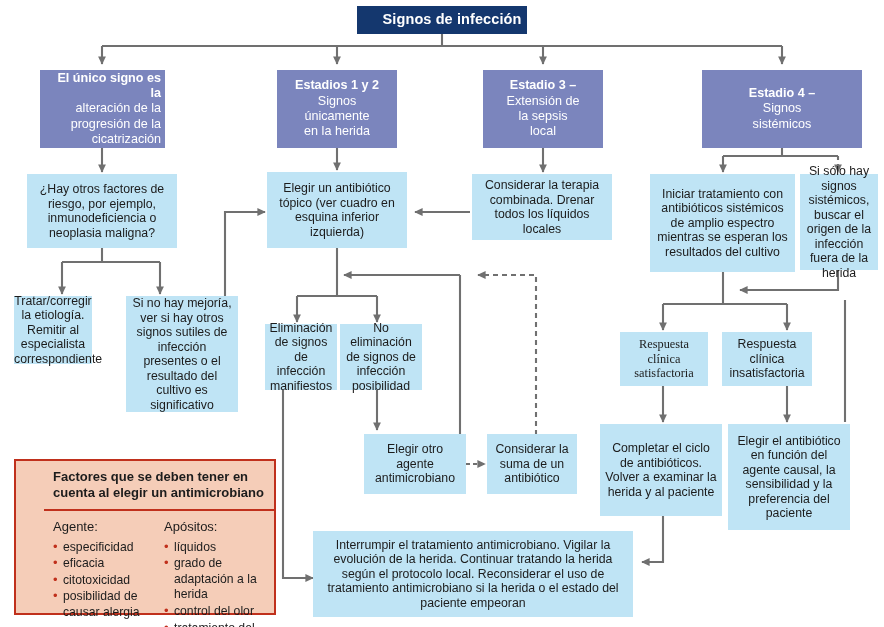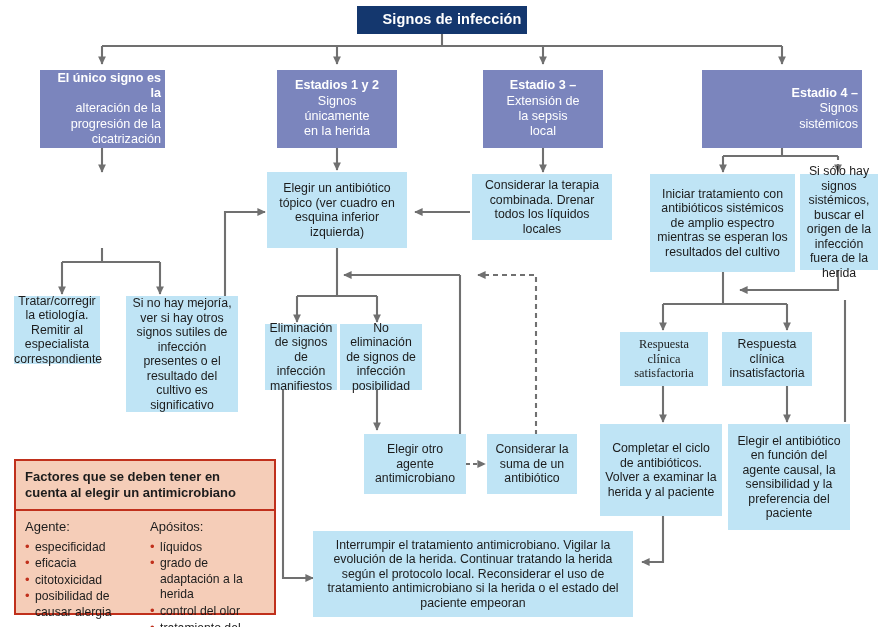--- a/index.html
+++ b/index.html
@@ -55,20 +55,21 @@
     background: #bfe4f5;
     color: #1c1c1c;
     font-size: 12.3px;
   }
   .legend {
     position: absolute;
     box-sizing: border-box;
     background: #f5cdb8;
     border: 2.5px solid #c0301c;
     z-index: 3;
+    padding-left: 28px;
   }
   .legend-head {
     font-weight: bold;
     font-size: 13px;
     color: #1c1c1c;
     padding: 8px 9px 7px 9px;
     border-bottom: 2.5px solid #c0301c;
     line-height: 1.25;
   }
   .legend-body {
@@ -198,45 +199,48 @@
     </span>
   </div>
 
   <div class="node node-stage" style="left:483px; top:70px; width:120px; height:78px;">
     <span class="txt">
       <span class="hd">Estadio 3 –</span>
       <span>Extensión de<br>la sepsis<br>local</span>
     </span>
   </div>
 
-  <div class="node node-stage" style="left:702px; top:70px; width:160px; height:78px;text-align:right;">
+  <div class="node node-stage" style="left:702px; top:70px; width:160px; height:78px;">
     <span class="txt">
       <span class="hd">Estadio 4 –</span>
       <span>Signos<br>sistémicos</span>
     </span>
   </div>
 
+  <div class="node node-step" style="left:27px; top:174px; width:150px; height:74px;">
+    <span class="txt">¿Hay otros factores de riesgo, por ejemplo, inmunodeficiencia o neoplasia maligna?</span>
+  </div>
 
   <div class="node node-step" style="left:267px; top:172px; width:140px; height:76px;">
     <span class="txt">Elegir un antibiótico tópico (ver cuadro en esquina inferior izquierda)</span>
   </div>
 
   <div class="node node-step" style="left:472px; top:174px; width:140px; height:66px;">
     <span class="txt">Considerar la terapia combinada. Drenar todos los líquidos locales</span>
   </div>
 
   <div class="node node-step" style="left:650px; top:174px; width:145px; height:98px;">
     <span class="txt">Iniciar tratamiento con antibióticos sistémicos de amplio espectro mientras se esperan los resultados del cultivo</span>
   </div>
 
   <div class="node node-step" style="left:800px; top:174px; width:78px; height:96px;">
     <span class="txt small">Si sólo hay signos sistémicos, buscar el origen de la infección fuera de la herida</span>
   </div>
 
-  <div class="node node-step" style="left:14px; top:296px; width:86px; height:68px;">
+  <div class="node node-step" style="left:14px; top:296px; width:78px; height:68px;">
     <span class="txt small">Tratar/corregir la etiología. Remitir al especialista correspondiente</span>
   </div>
 
   <div class="node node-step" style="left:126px; top:296px; width:112px; height:116px;">
     <span class="txt small">Si no hay mejoría, ver si hay otros signos sutiles de infección presentes o el resultado del cultivo es significativo</span>
   </div>
 
   <div class="node node-step" style="left:265px; top:324px; width:72px; height:66px;justify-content:flex-end;">
     <span class="txt small">Eliminación de signos de infección manifiestos</span>
   </div>

